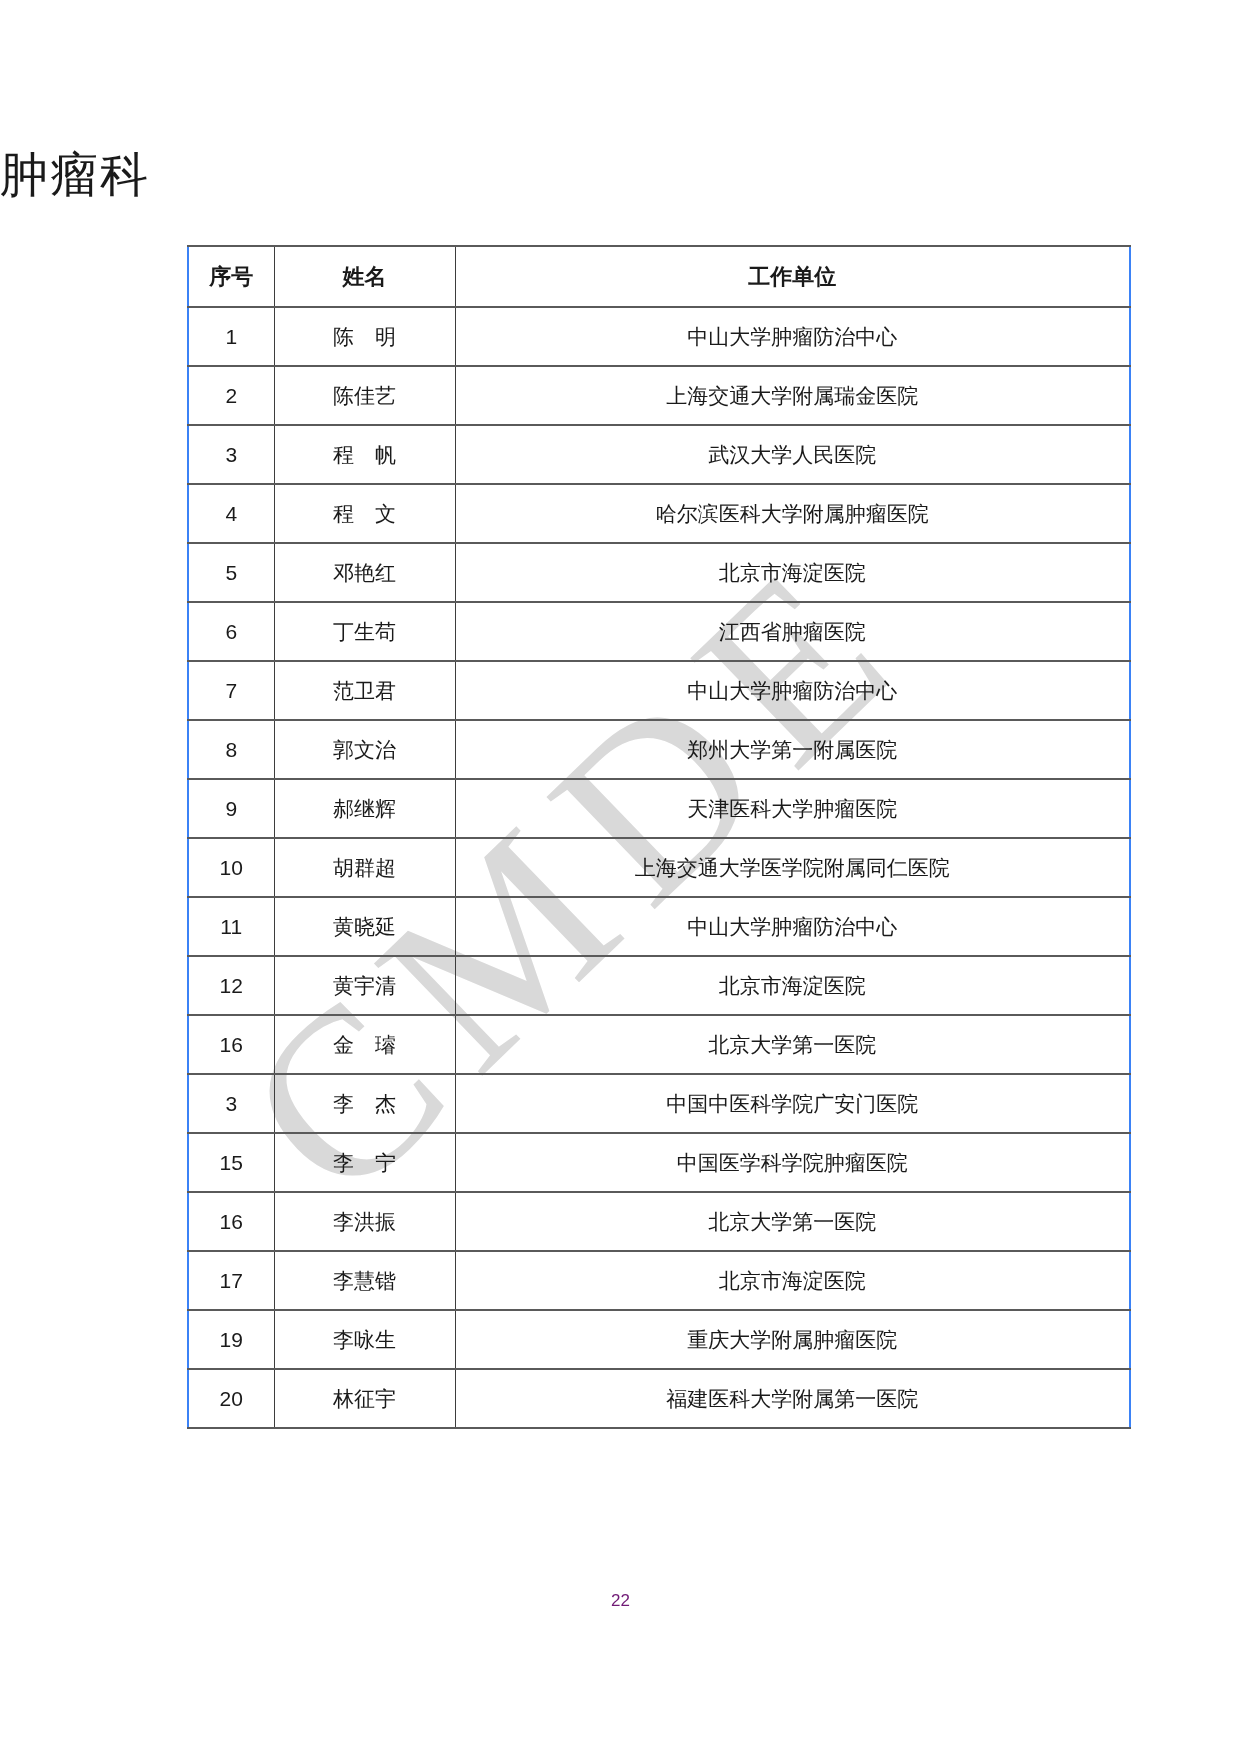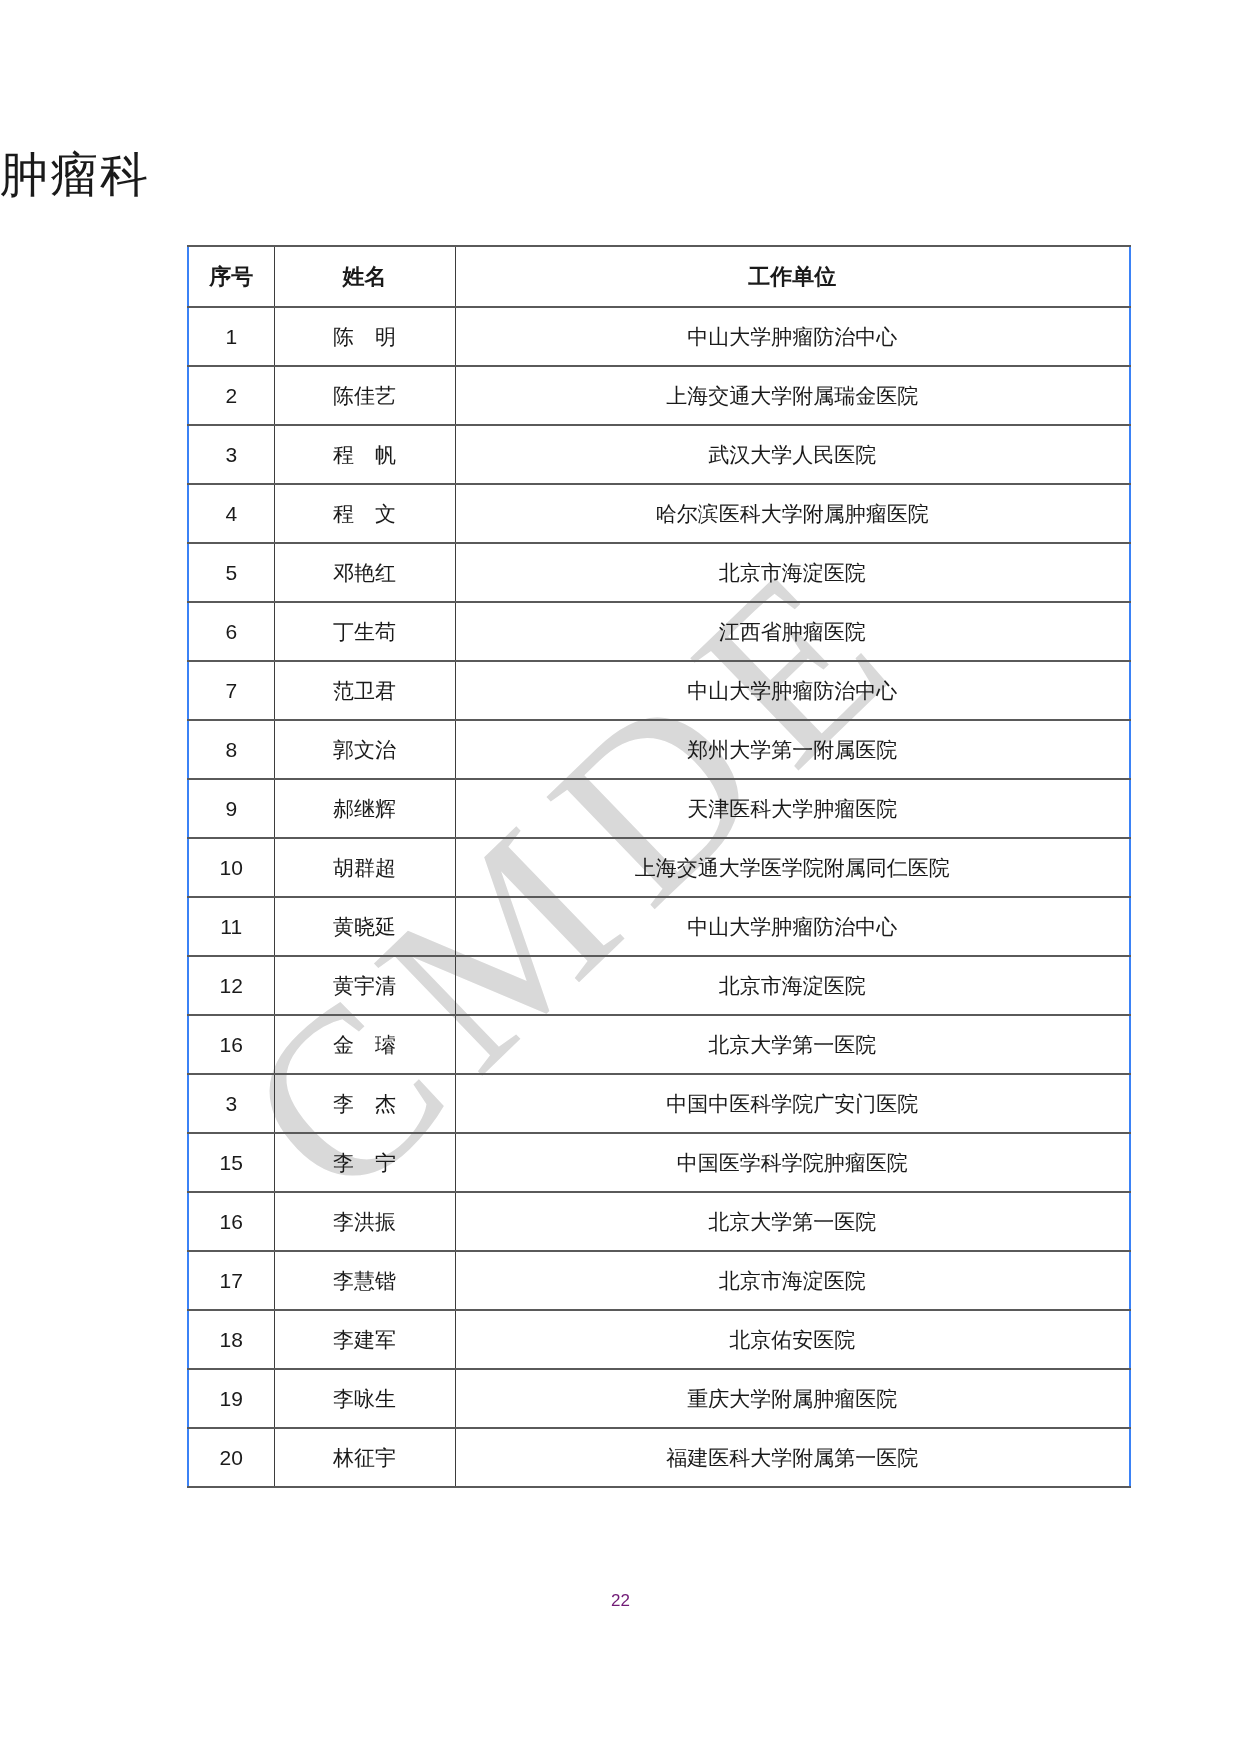--- a/index.html
+++ b/index.html
@@ -180,25 +180,20 @@
           <td>16</td>
           <td>李洪振</td>
           <td>北京大学第一医院</td>
         </tr>
         <tr>
           <td>17</td>
           <td>李慧锴</td>
           <td>北京市海淀医院</td>
         </tr>
         <tr>
-          <td>18</td>
-          <td>李建军</td>
-          <td>北京佑安医院</td>
-        </tr>
-        <tr>
           <td>19</td>
           <td>李咏生</td>
           <td>重庆大学附属肿瘤医院</td>
         </tr>
         <tr>
           <td>20</td>
           <td>林征宇</td>
           <td>福建医科大学附属第一医院</td>
         </tr>
       </tbody>

